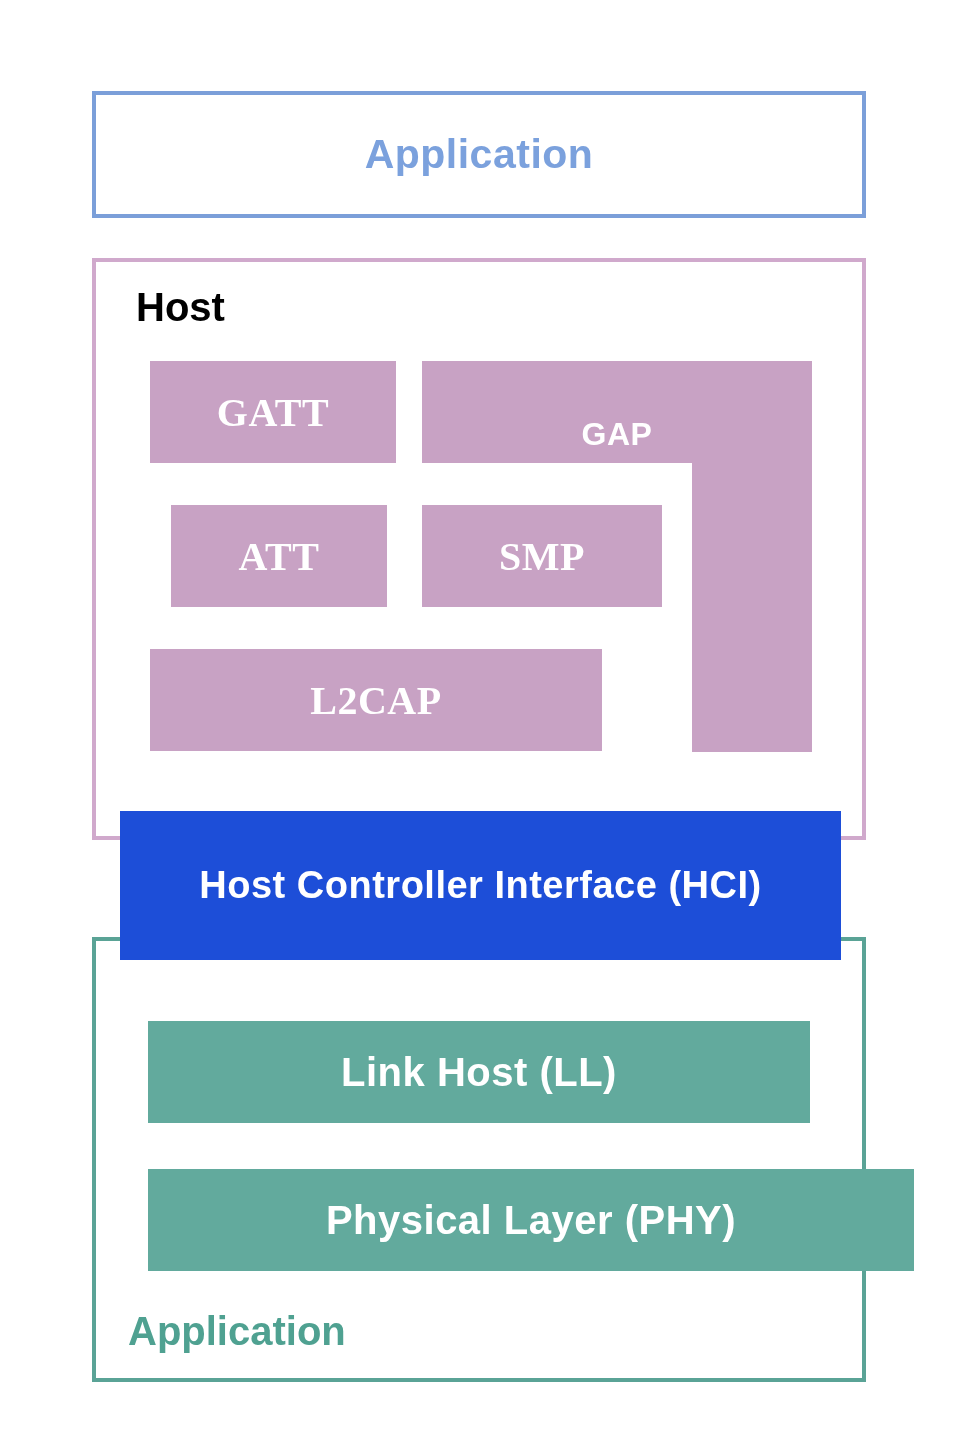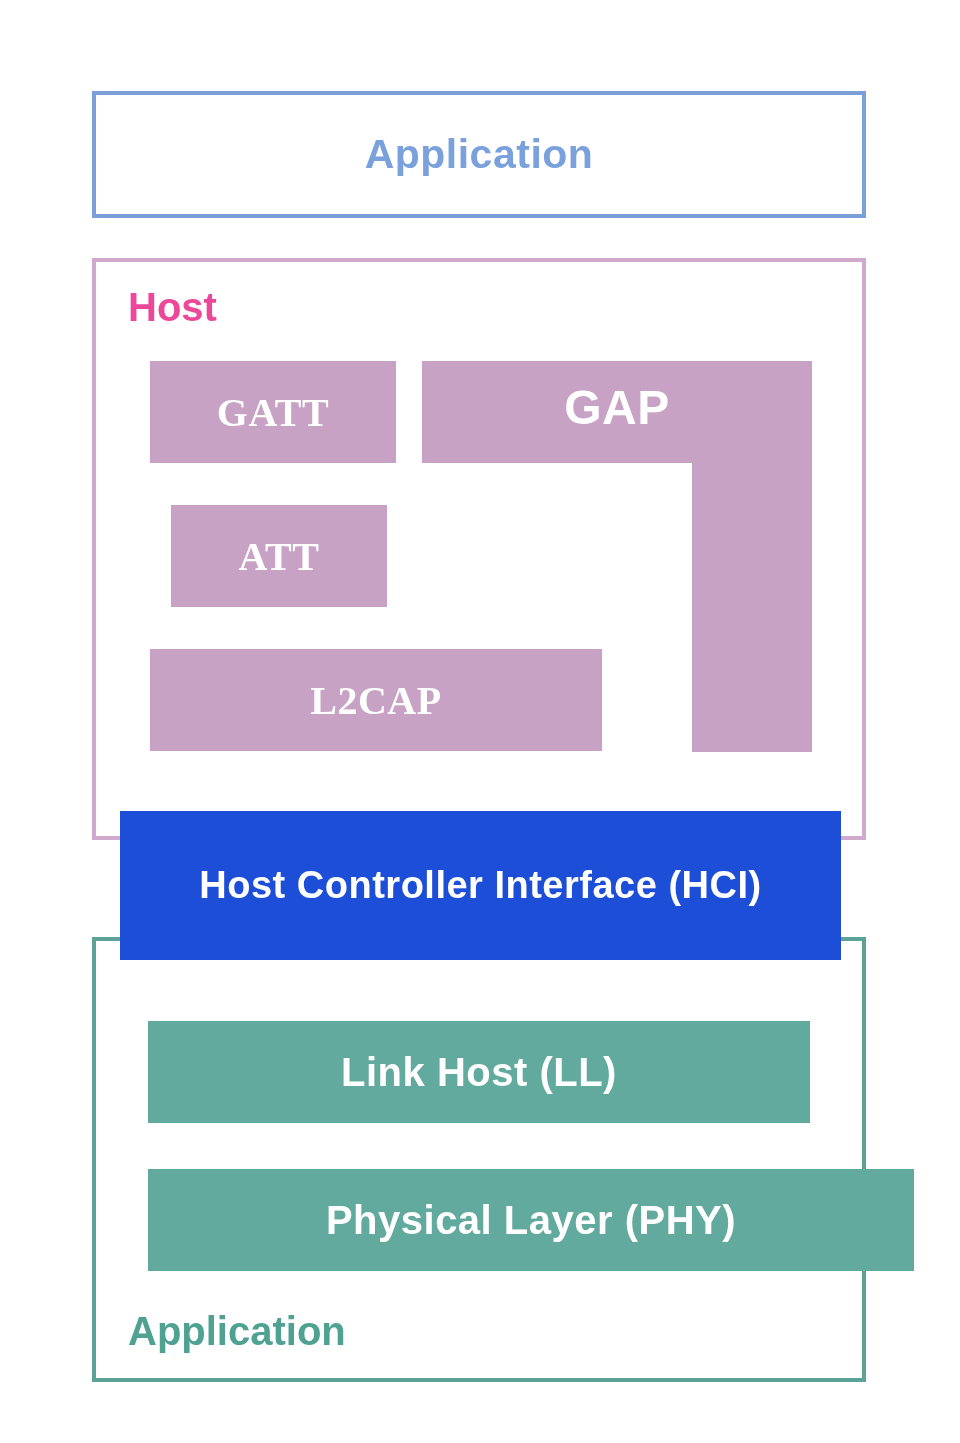--- a/index.html
+++ b/index.html
@@ -40,22 +40,22 @@
     left: 92px; top: 937px; width: 774px; height: 445px;
     border: 4px solid #5aa396;
   }
   .section-label {
     position: absolute;
     font-size: 40px;
     font-weight: 700;
     line-height: 1;
   }
   .host-label {
-    left: 32px; top: 25px;
-    color: #ec4899;
+    left: 40px; top: 25px;
+    color: #000000;
   }
   .controller-label {
     left: 32px; bottom: 27px;
     color: #4fa191;
   }
   .block {
     position: absolute;
     display: flex; align-items: center; justify-content: center;
     color: #ffffff;
     font-size: 40px;
@@ -70,23 +70,23 @@
   .l2cap { left: 150px; top: 649px; width: 452px; height: 102px; }
   .gap-shape {
     position: absolute;
     left: 422px; top: 361px; width: 390px; height: 391px;
     background: #c8a2c4;
     clip-path: polygon(0 0, 100% 0, 100% 100%, 69.23% 100%, 69.23% 26.09%, 0 26.09%);
   }
   .gap-label-area {
     position: absolute;
     left: 0; top: 0; width: 100%; height: 92px;
-    display: flex; align-items: center; justify-content: center;
+    display: flex; align-items: flex-end; justify-content: center;
     color: #ffffff;
-    font-size: 48px;
+    font-size: 32px;
     font-weight: 700;
     letter-spacing: 0.5px;
   }
   .hci {
     left: 120px; top: 811px; width: 721px; height: 149px;
     background: #1d4ed8;
     z-index: 5;
     font-size: 38px;
   }
   .ll  { left: 148px; top: 1021px; width: 662px; height: 102px; }
@@ -112,20 +112,23 @@
   <div class="gap-shape">
     <div class="gap-label-area">
       <span>GAP</span>
     </div>
   </div>
 
   <div class="block mauve att">
     <span>ATT</span>
   </div>
 
+  <div class="block mauve smp">
+    <span>SMP</span>
+  </div>
 
   <div class="block mauve l2cap">
     <span>L2CAP</span>
   </div>
 
   <div class="block hci">
     <span>Host Controller Interface (HCI)</span>
   </div>
 
   <div class="outline-box controller-box">

